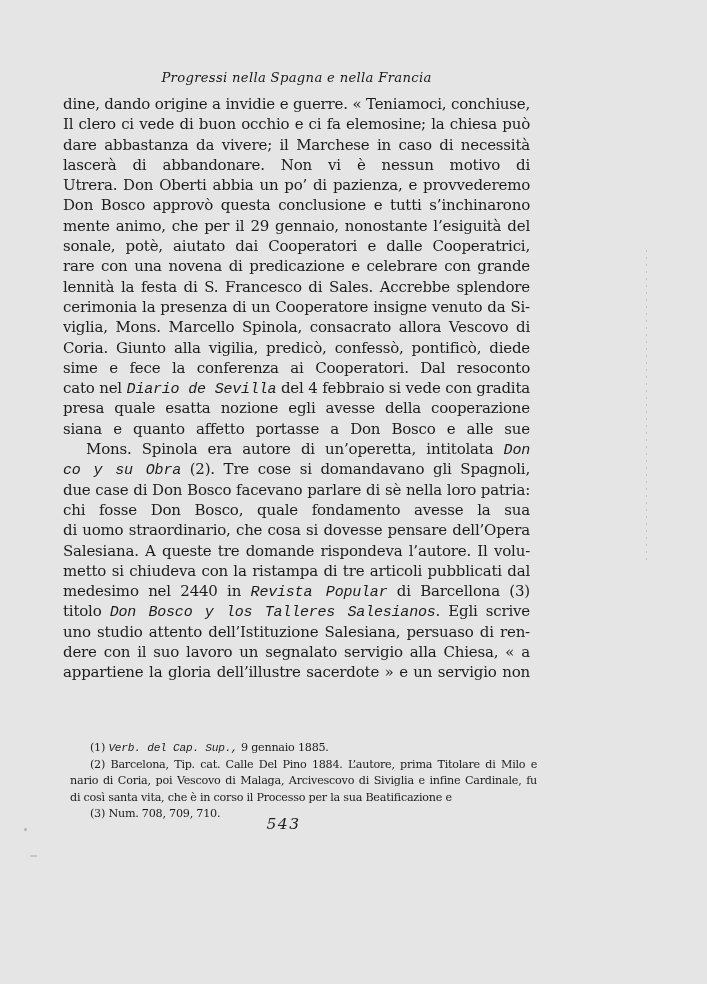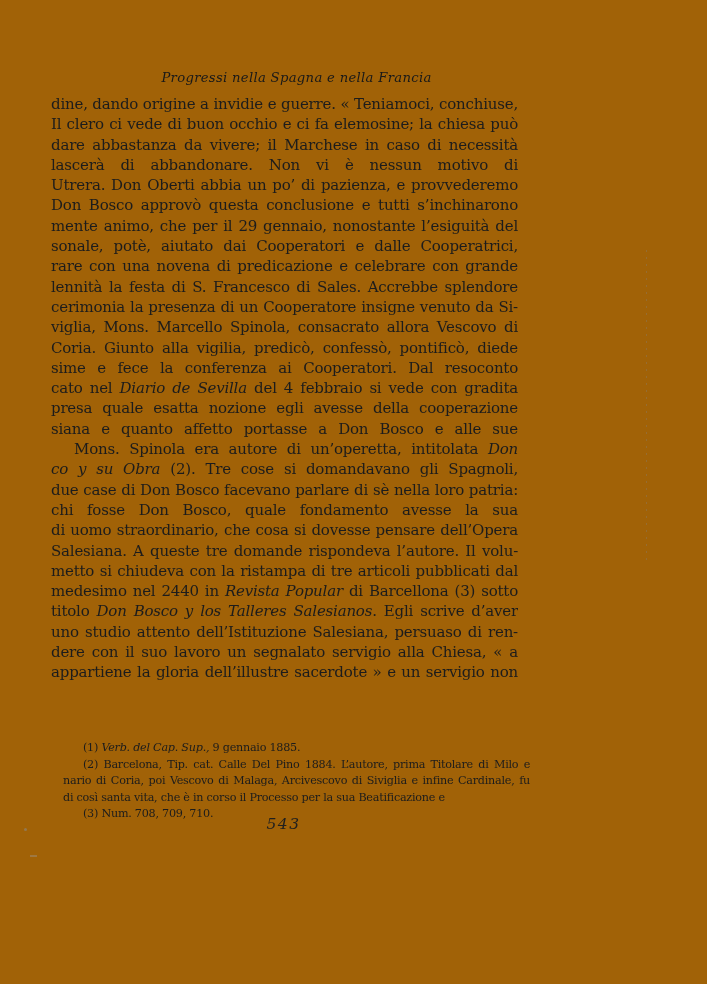--- a/index.html
+++ b/index.html
@@ -23,37 +23,37 @@
     width: 467px;
     text-align: center;
     font-style: italic;
     font-size: 13.2px;
     letter-spacing: 0.3px;
     color: #191919;
   }
   .body-text {
     position: absolute;
     top: 94px;
-    left: 51px;
+    left: 63px;
     width: 467px;
   }
   .body-text .line {
     font-size: 15px;
     line-height: 20.3px;
     height: 20.3px;
     letter-spacing: -0.2px;
     text-align: justify;
     text-align-last: justify;
     overflow: hidden;
   }
   .body-text .indent { text-indent: 23px; }
   .footnotes {
     position: absolute;
     top: 740px;
-    left: 63px;
+    left: 70px;
     width: 467px;
   }
   .footnotes .line {
     font-size: 11.2px;
     line-height: 16.6px;
     height: 16.6px;
     letter-spacing: -0.25px;
     text-align: justify;
     text-align-last: justify;
     overflow: hidden;
@@ -100,26 +100,26 @@
   }
   .artifact-dash {
     position: absolute;
     left: 30px;
     top: 855px;
     width: 7px;
     height: 2px;
     background: #9a9a9a;
     opacity: 0.4;
   }
-  i { font-style: italic; }
+  i { font-style: italic; font-family: Liberation Mono, monospace; }
 </style>
 </head>
 <body style="background: rgb(252, 252, 250);">
 
-<div class="page" style="background: #a16207; color: rgb(28, 28, 28);">
+<div class="page" style="background: #e5e5e5; color: rgb(28, 28, 28);">
   <div class="running-header">Progressi nella Spagna e nella Francia</div>
 
   <div class="body-text" id="body-text">
       <div>
         <div class="line"><span>dine, dando origine a invidie e guerre. « Teniamoci, conchiuse,</span></div>
         <div class="line"><span>Il clero ci vede di buon occhio e ci fa elemosine; la chiesa può</span></div>
         <div class="line"><span>dare abbastanza da vivere; il Marchese in caso di necessità non</span></div>
         <div class="line"><span>lascerà di abbandonare. Non vi è nessun motivo di abbandonare</span></div>
         <div class="line"><span>Utrera. Don Oberti abbia un po’ di pazienza, e provvederemo ».</span></div>
         <div class="line"><span>Don Bosco approvò questa conclusione e tutti s’inchinarono (1).</span></div>

